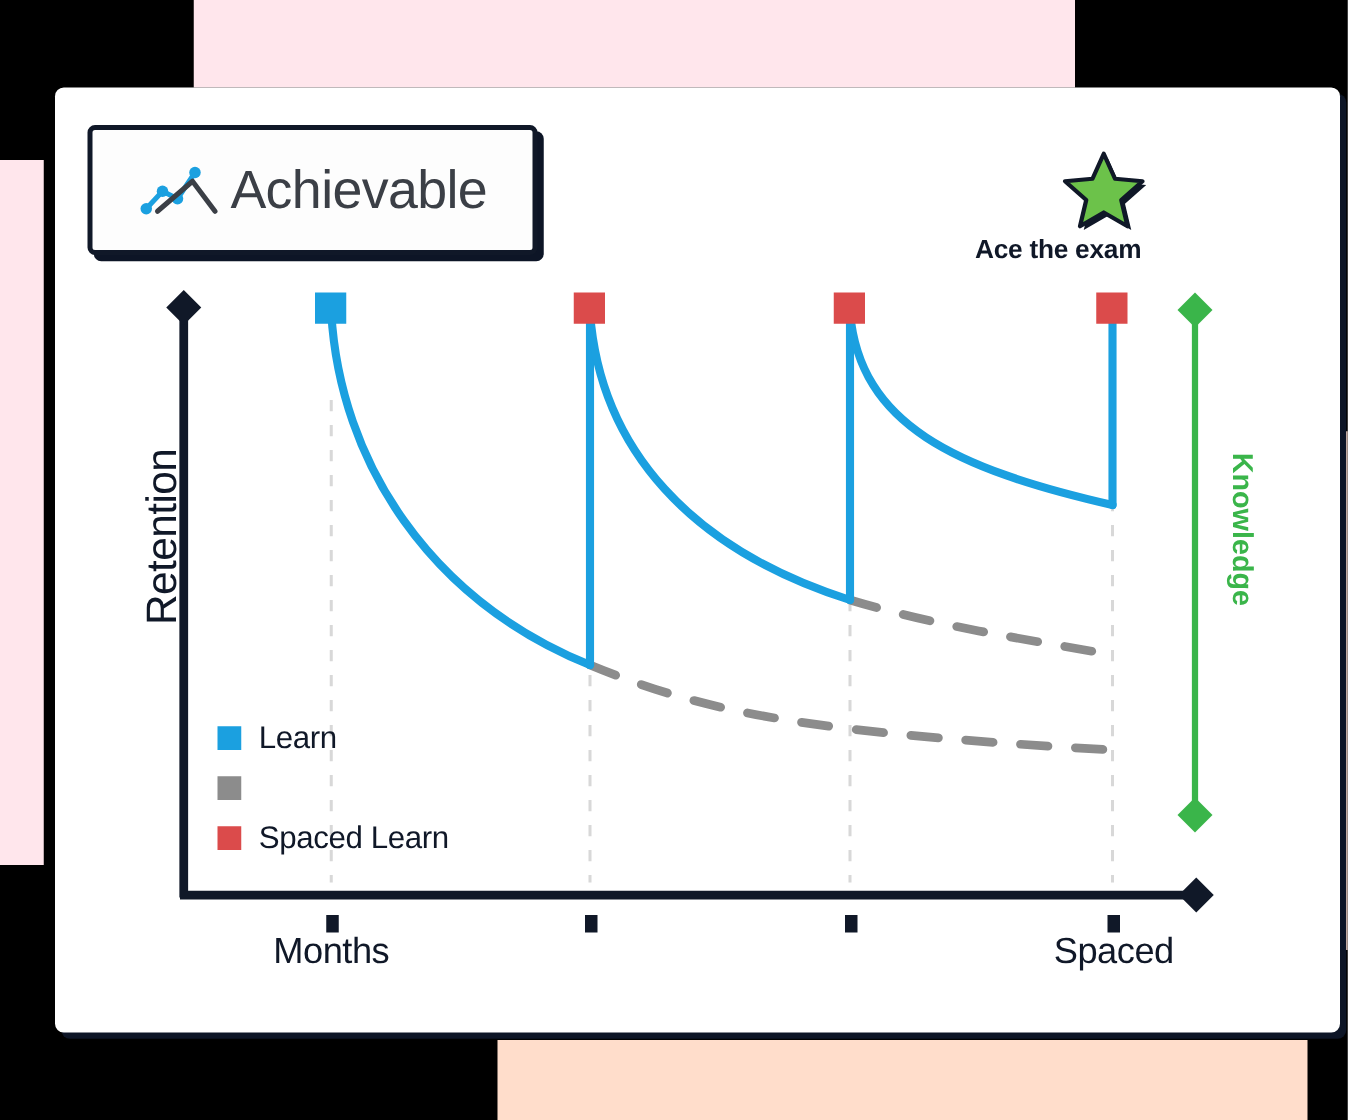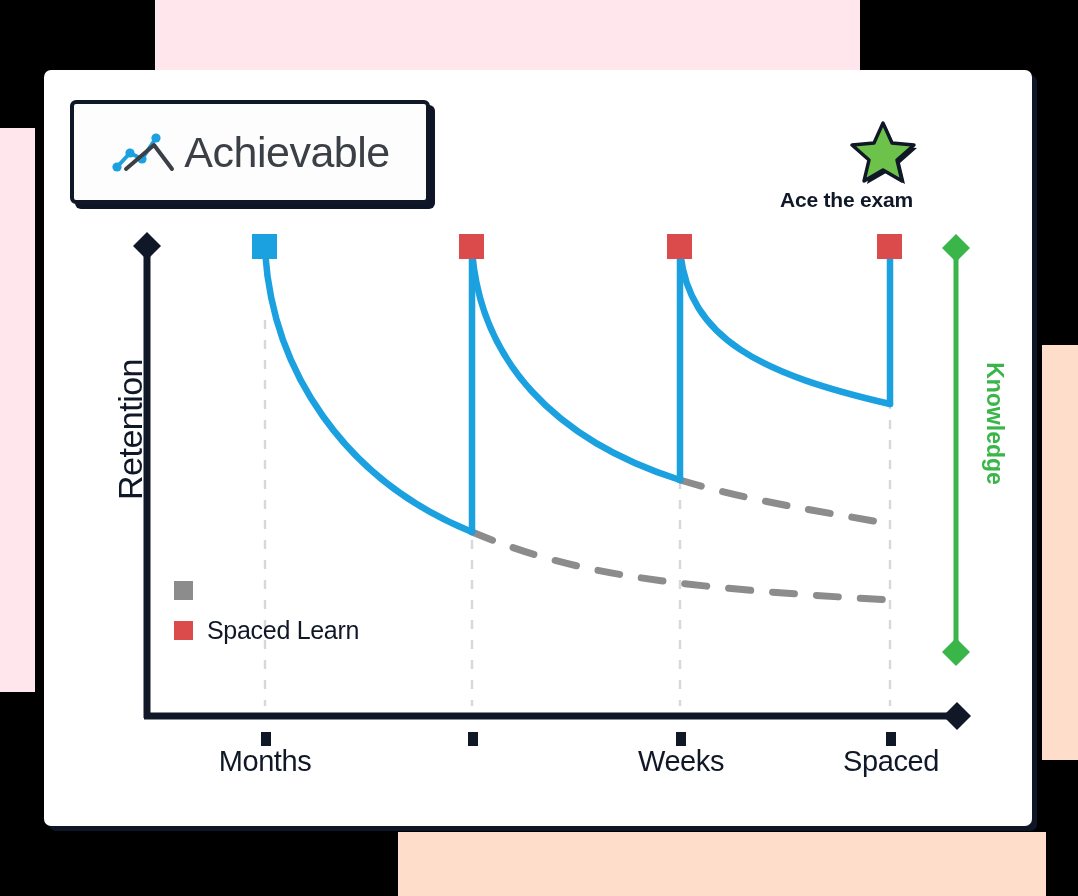--- a/index.html
+++ b/index.html
@@ -29,20 +29,21 @@
   #card {
     position: absolute;
     left: 44px;
     top: 70px;
     width: 988px;
     height: 756px;
     background: #ffffff;
     border-radius: 7px;
     box-shadow: 5px 5px 0 0 #0d1526;
     z-index: 5;
+    padding-left: 40px;
   }
 
   
   #logo-badge {
     position: absolute;
     left: 26px;
     top: 30px;
     width: 352px;
     height: 96px;
     background: #fdfdfd;
@@ -229,24 +230,27 @@
       <polygon points="912,164 926,178 912,192 898,178" fill="#3ab54a"></polygon>
       <polygon points="912,568 926,582 912,596 898,582" fill="#3ab54a"></polygon>
     </g>
   </svg>
 
   <div id="y-axis-title">Retention</div>
 
   <div id="knowledge-title">Knowledge</div>
 
   <div class="xtick-label" style="left:221px">Months</div>
-  <div class="xtick-label" style="left:637px">Weeks</div>
   <div class="xtick-label" style="left:847px">Spaced</div>
 
   <div id="legend">
+    <div class="legend-row">
+      <span class="legend-swatch" style="background:#1ba0e0"></span>
+      <span class="legend-text">Learn</span>
+    </div>
     <div class="legend-row">
       <span class="legend-swatch" style="background:#8c8c8c"></span>
     </div>
     <div class="legend-row">
       <span class="legend-swatch" style="background:#db4b4b"></span>
       <span class="legend-text">Spaced Learn</span>
     </div>
   </div>
 
 </div>

